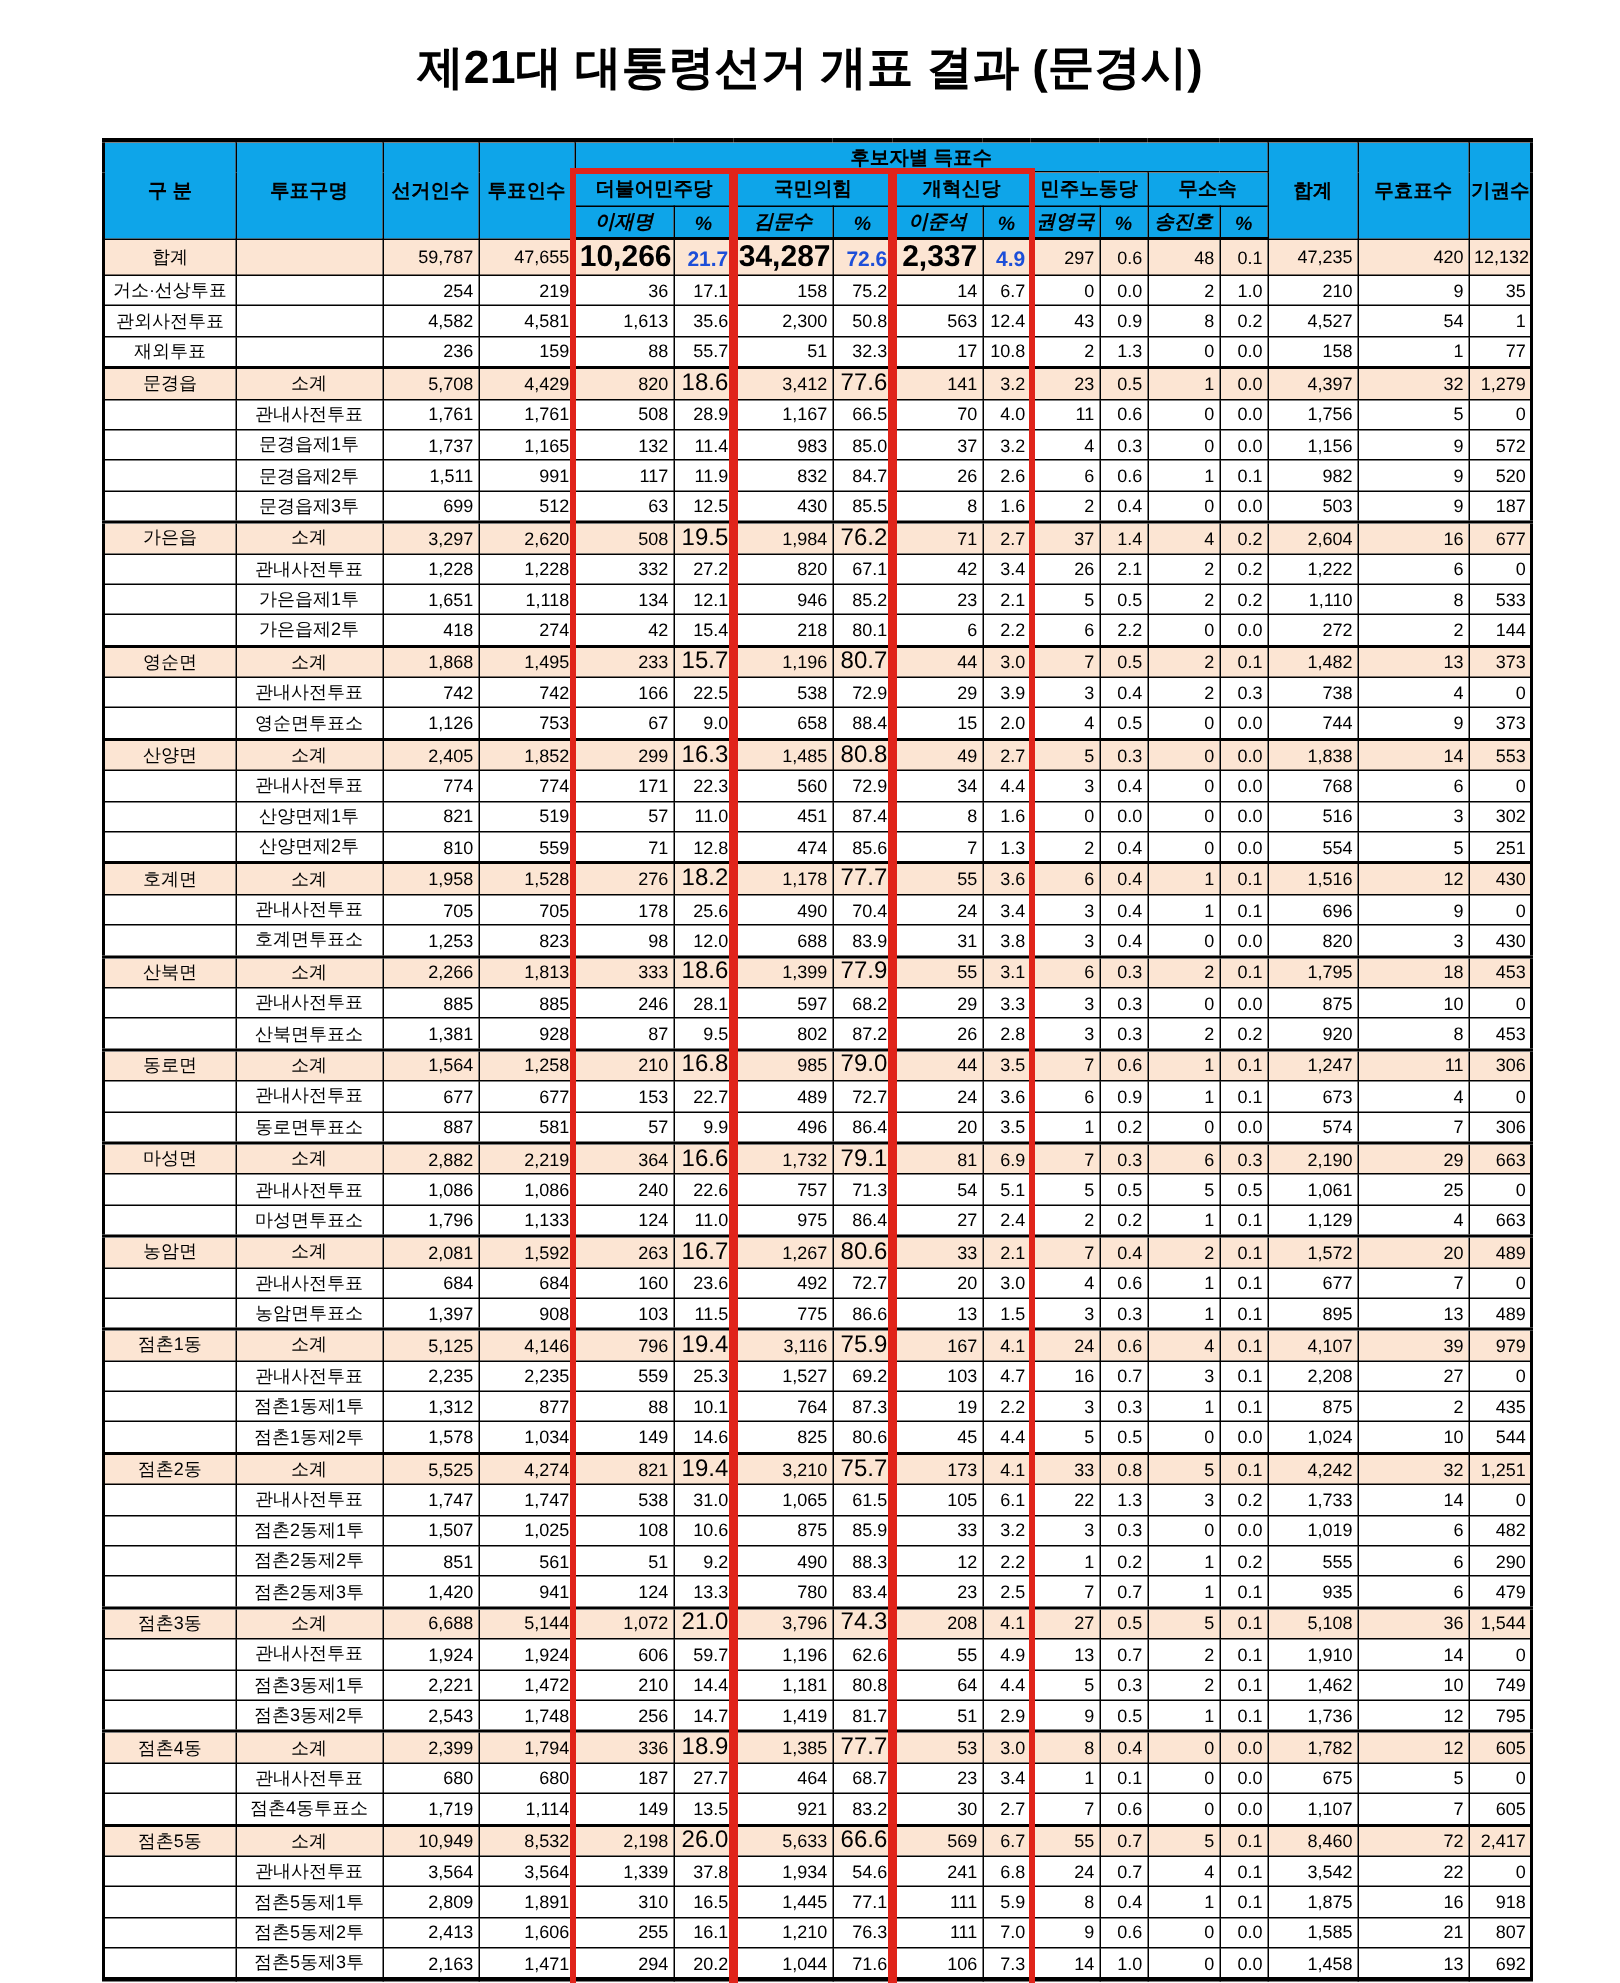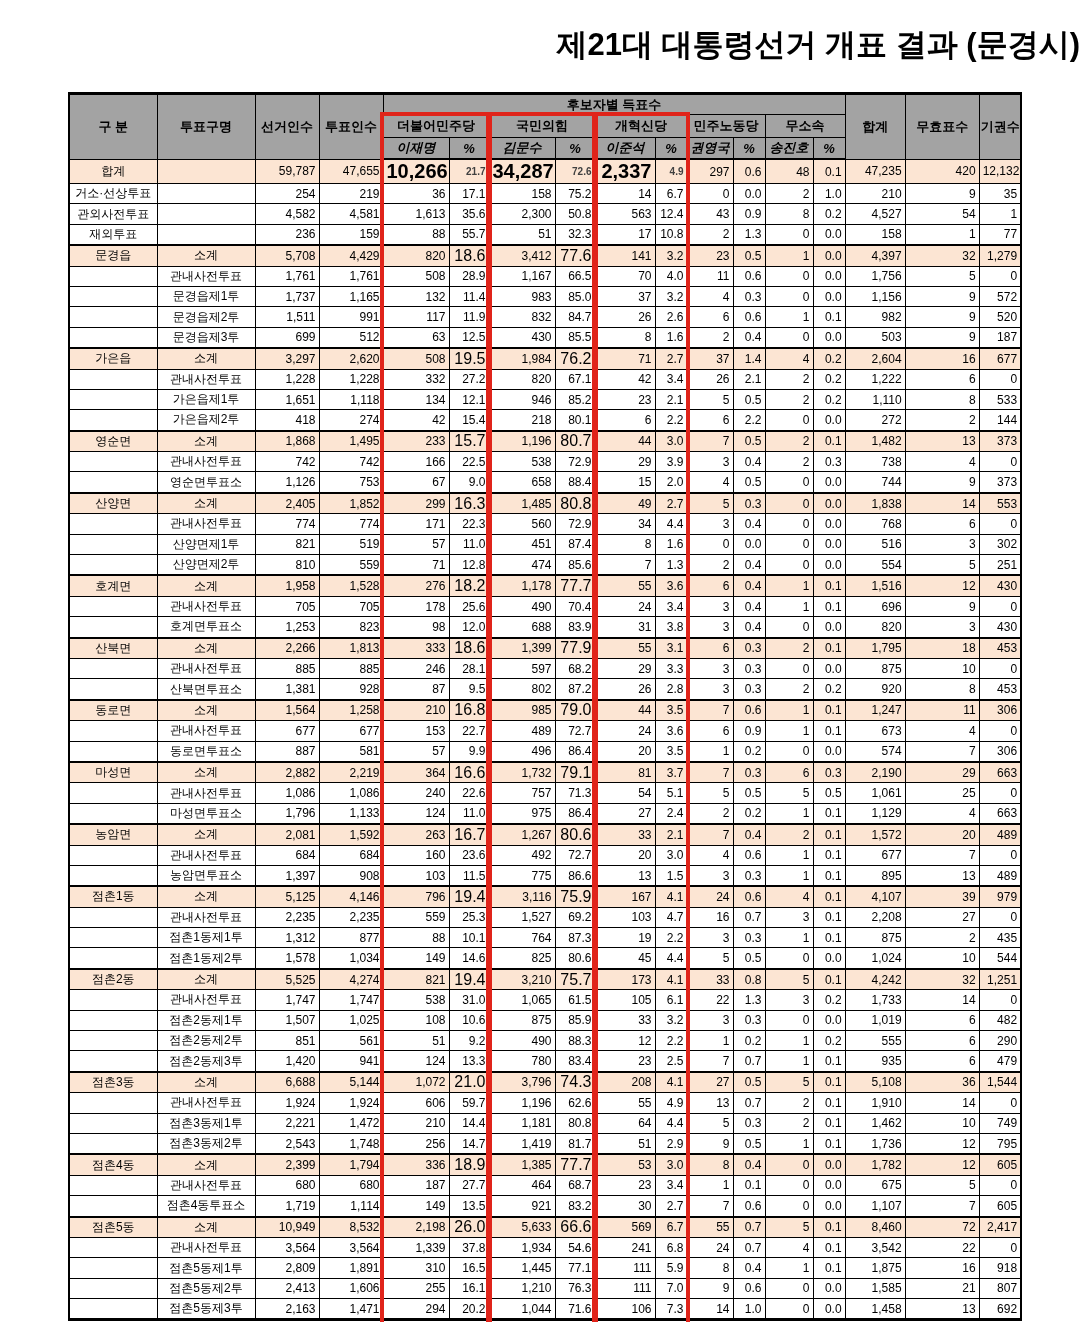--- a/index.html
+++ b/index.html
@@ -1,44 +1,44 @@
 <!DOCTYPE html>
 <html><head>
 <meta charset="utf-8">
 <style>
   html,body{margin:0;padding:0;}
   body{
     width:1080px;height:1322px;background:#ffffff;position:relative;overflow:hidden;
     font-family:"Liberation Sans","DejaVu Sans",sans-serif;color:#000;
   }
   .title{
-    position:absolute;top:24px;left:0;width:1080px;text-align:right;
+    position:absolute;top:24px;left:0;width:1080px;text-align:center;
     font-size:31px;font-weight:bold;letter-spacing:0px;
   }
   .table-wrap{position:absolute;top:92px;left:68px;}
   table{
     border-collapse:collapse;table-layout:fixed;width:952px;
     border:2px solid #000;border-top:3px solid #000;
   }
   th,td{
     border:1px solid #000;padding:0 3px;overflow:hidden;white-space:nowrap;
     font-size:12px;vertical-align:middle;
   }
-  thead th{background:#a3a3a3;font-weight:bold;text-align:center;font-size:13px;padding:0 1px;}
+  thead th{background:#0ea5e9;font-weight:bold;text-align:center;font-size:13px;padding:0 1px;}
   thead tr.h1 th{height:19px;}
   thead tr.h2 th{height:22px;}
   thead tr.h3 th{height:20px;}
   thead tr.h3 th{border-bottom:2px solid #000;font-style:italic;}
   tbody td{height:19.4px;}
   td.num{text-align:right;}
   td.lbl{text-align:center;}
   tr.total td, tr.subtotal td{background:#fce5d3;}
   tr.subtotal td{border-top:2px solid #000;}
   tr.total td.bold-num{font-weight:bold;font-size:20px;}
-  tr.total td.blue-pct{font-weight:bold;font-size:10px;color:#404040;}
+  tr.total td.blue-pct{font-weight:bold;font-size:14px;color:#1d4ed8;}
   tr.subtotal td.bold-pct{font-weight:normal;font-size:16px;}
   table{border-bottom:3px solid #000;}
   .bottom-line{position:absolute;height:1px;background:#000;}
   .redbox{
     position:absolute;border:4.5px solid #e0241a;box-sizing:border-box;
     pointer-events:none;background:transparent;
   }
 </style>
 </head>
 <body>
@@ -652,21 +652,21 @@
         <tr class="subtotal">
           <td class="lbl">마성면</td>
           <td class="lbl">소계</td>
           <td class="num">2,882</td>
           <td class="num">2,219</td>
           <td class="num">364</td>
           <td class="num bold-pct">16.6</td>
           <td class="num">1,732</td>
           <td class="num bold-pct">79.1</td>
           <td class="num">81</td>
-          <td class="num">3.7</td>
+          <td class="num">6.9</td>
           <td class="num">7</td>
           <td class="num">0.3</td>
           <td class="num">6</td>
           <td class="num">0.3</td>
           <td class="num">2,190</td>
           <td class="num">29</td>
           <td class="num">663</td>
         </tr>
         <tr class="normal">
           <td class="lbl"></td>

